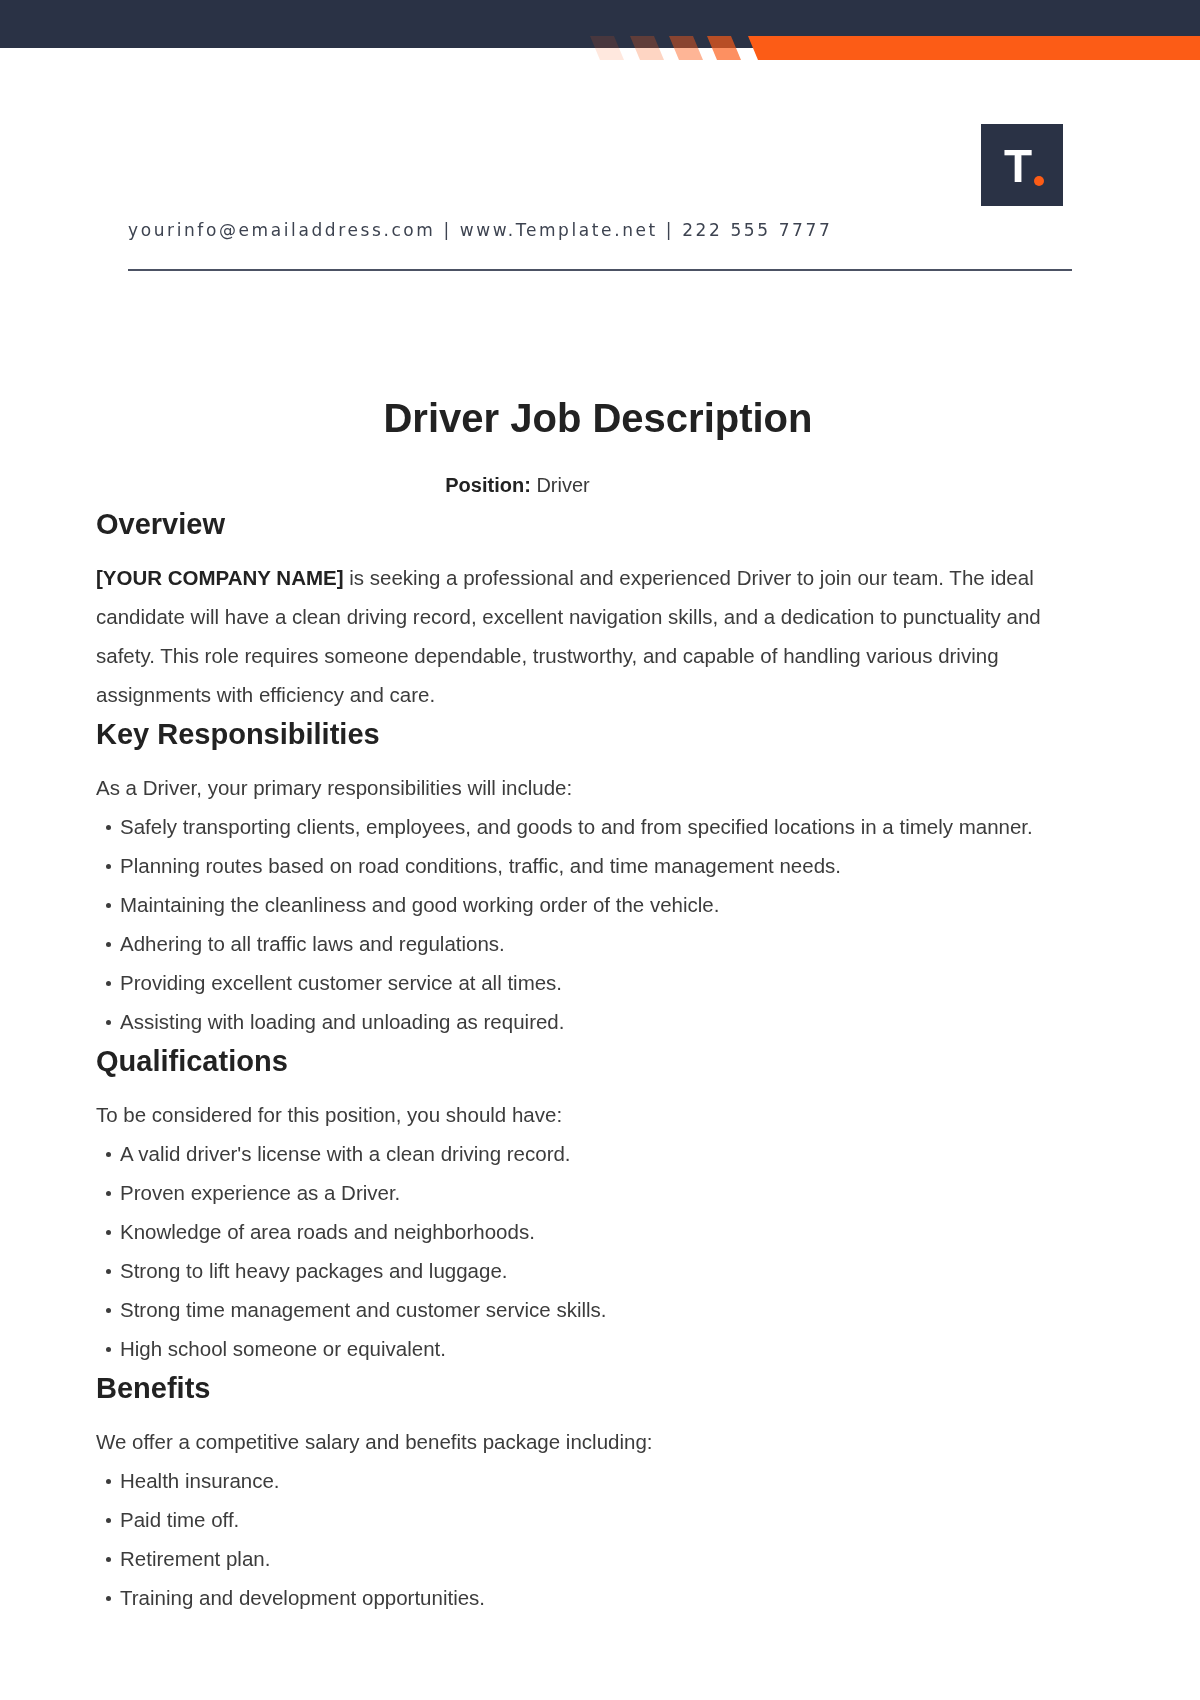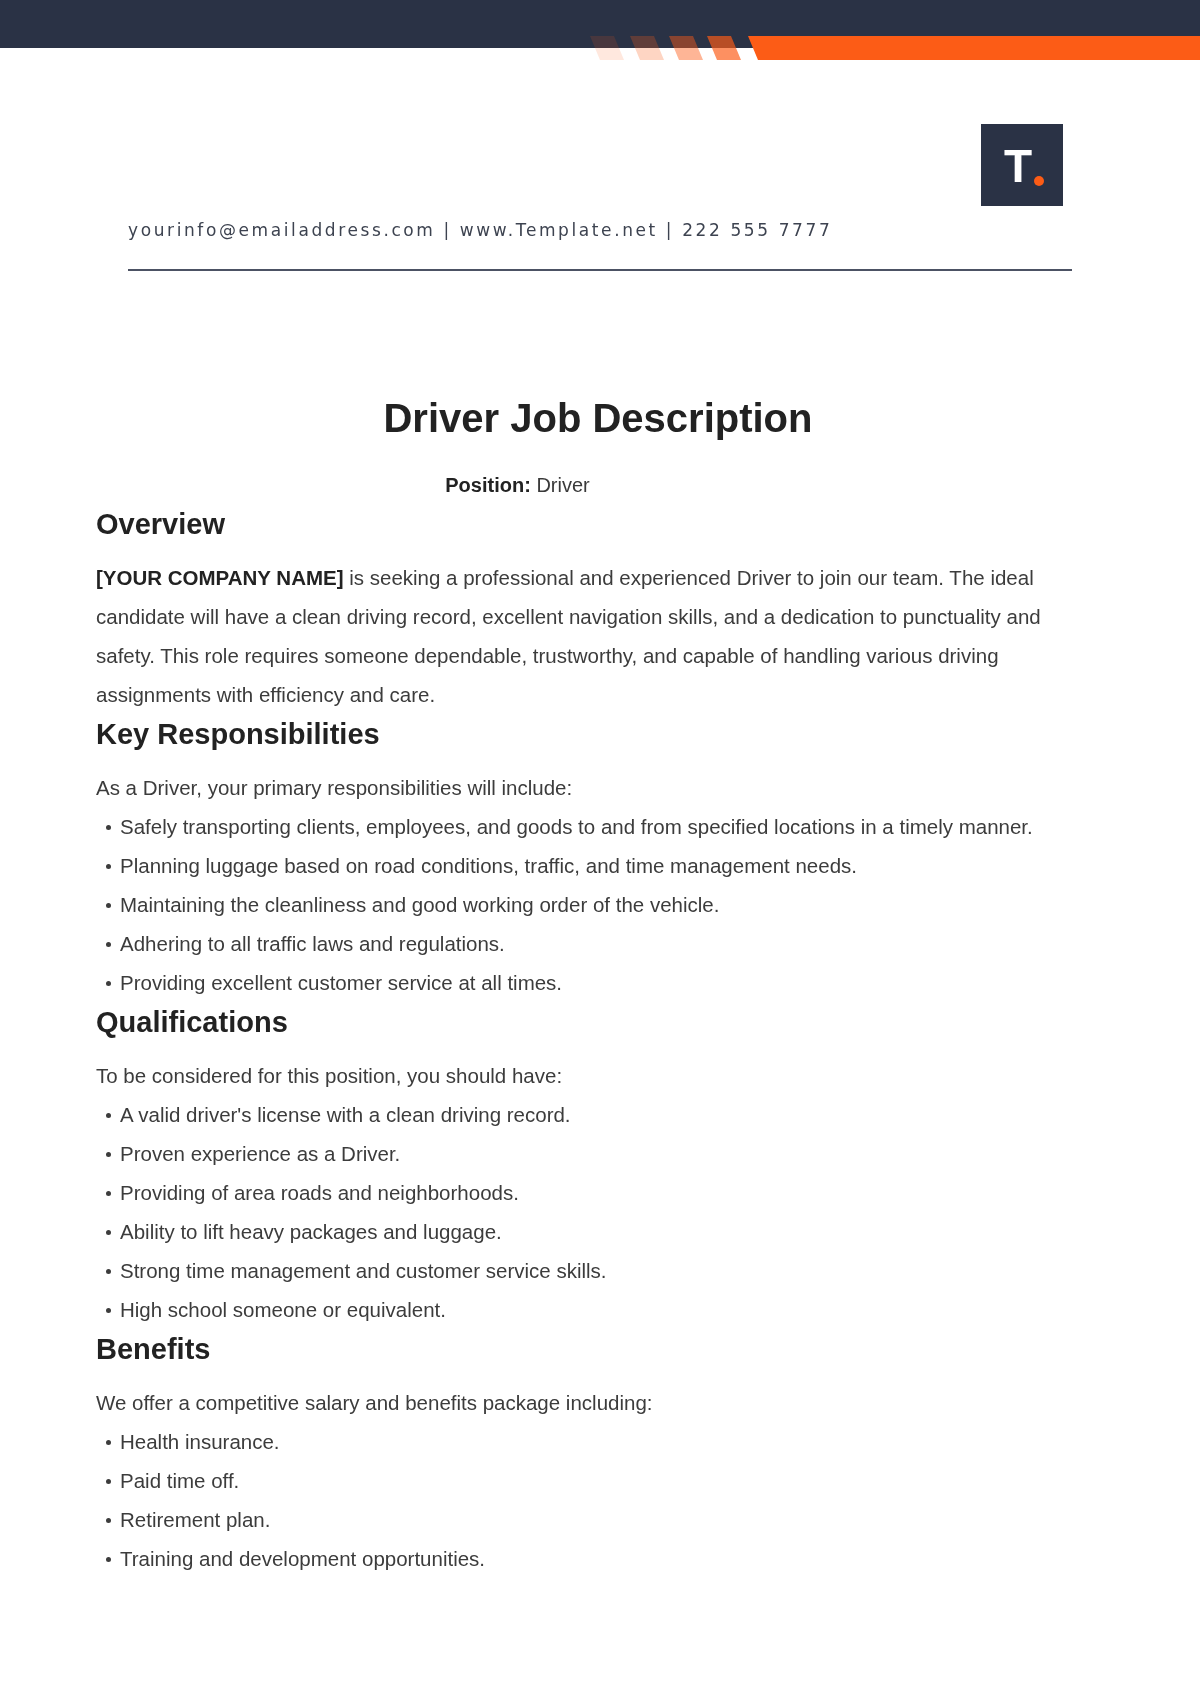--- a/index.html
+++ b/index.html
@@ -65,35 +65,36 @@
   <section class="section">
     <h2 class="h2">Overview</h2>
     <p class="p"><b>[YOUR COMPANY NAME]</b><span> is seeking a professional and experienced Driver to join our team. The ideal candidate will have a clean driving record, excellent navigation skills, and a dedication to punctuality and safety. This role requires someone dependable, trustworthy, and capable of handling various driving assignments with efficiency and care.</span></p>
   </section>
 
   <section class="section">
     <h2 class="h2">Key Responsibilities</h2>
     <p class="p">As a Driver, your primary responsibilities will include:</p>
     <ul class="list">
       <li>Safely transporting clients, employees, and goods to and from specified locations in a timely manner.</li>
-      <li>Planning luggage based on road conditions, traffic, and time management needs.</li>
+      <li>Planning routes based on road conditions, traffic, and time management needs.</li>
       <li>Maintaining the cleanliness and good working order of the vehicle.</li>
       <li>Adhering to all traffic laws and regulations.</li>
       <li>Providing excellent customer service at all times.</li>
+      <li>Assisting with loading and unloading as required.</li>
     </ul>
   </section>
 
   <section class="section">
     <h2 class="h2">Qualifications</h2>
     <p class="p">To be considered for this position, you should have:</p>
     <ul class="list">
       <li>A valid driver's license with a clean driving record.</li>
       <li>Proven experience as a Driver.</li>
-      <li>Providing of area roads and neighborhoods.</li>
-      <li>Ability to lift heavy packages and luggage.</li>
+      <li>Knowledge of area roads and neighborhoods.</li>
+      <li>Strong to lift heavy packages and luggage.</li>
       <li>Strong time management and customer service skills.</li>
       <li>High school someone or equivalent.</li>
     </ul>
   </section>
 
   <section class="section">
     <h2 class="h2">Benefits</h2>
     <p class="p">We offer a competitive salary and benefits package including:</p>
     <ul class="list">
       <li>Health insurance.</li>

